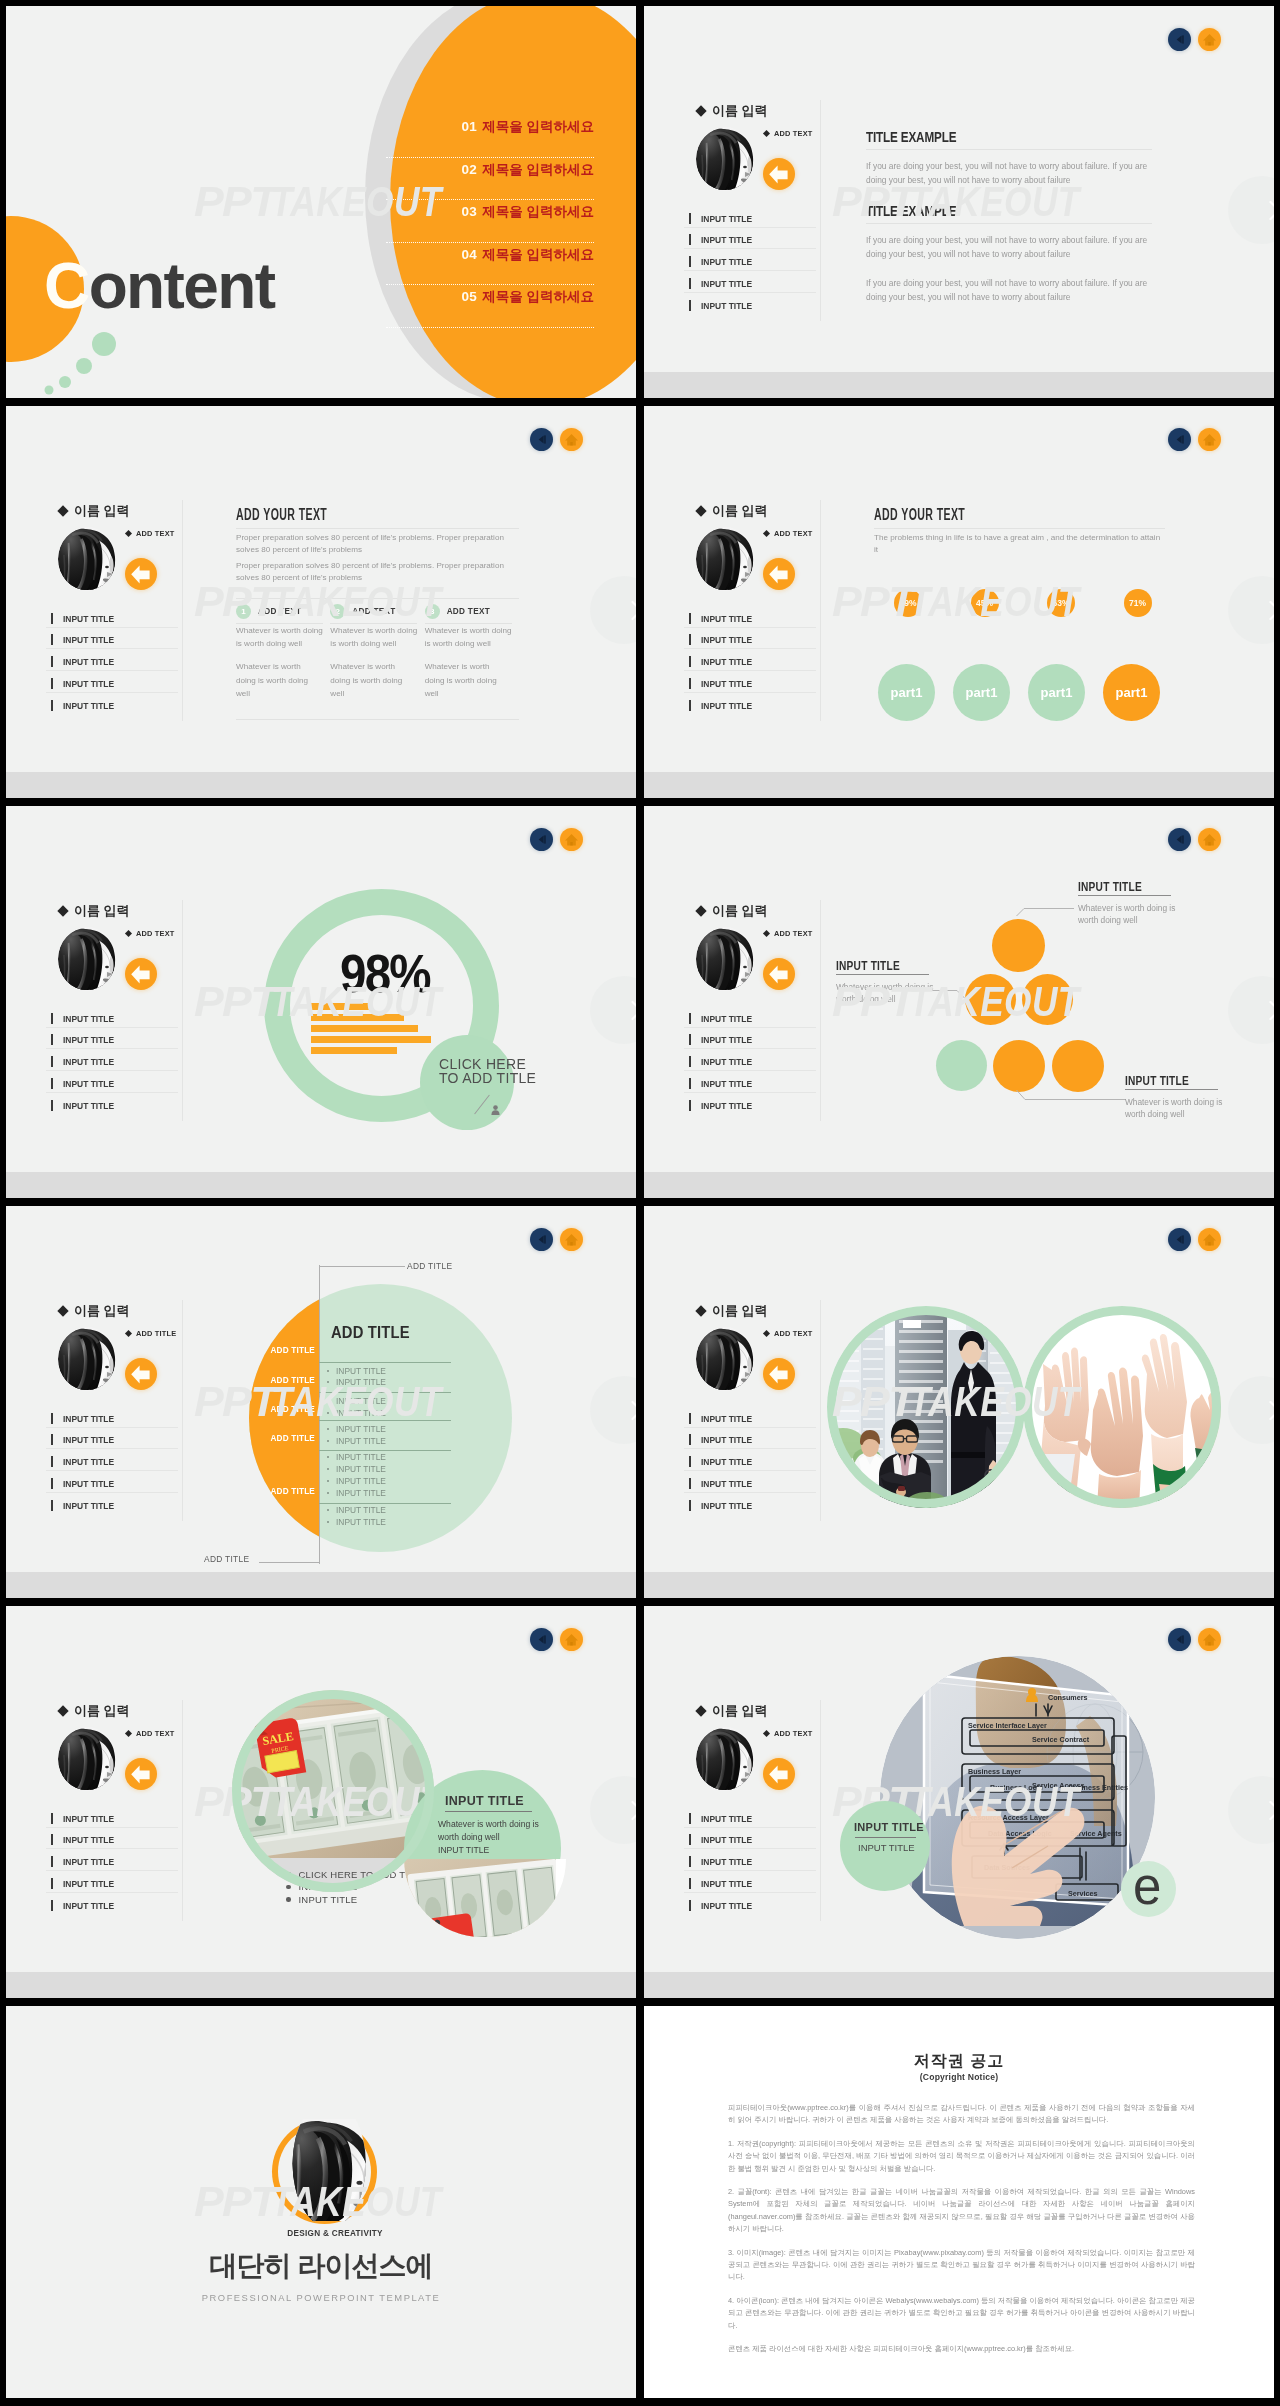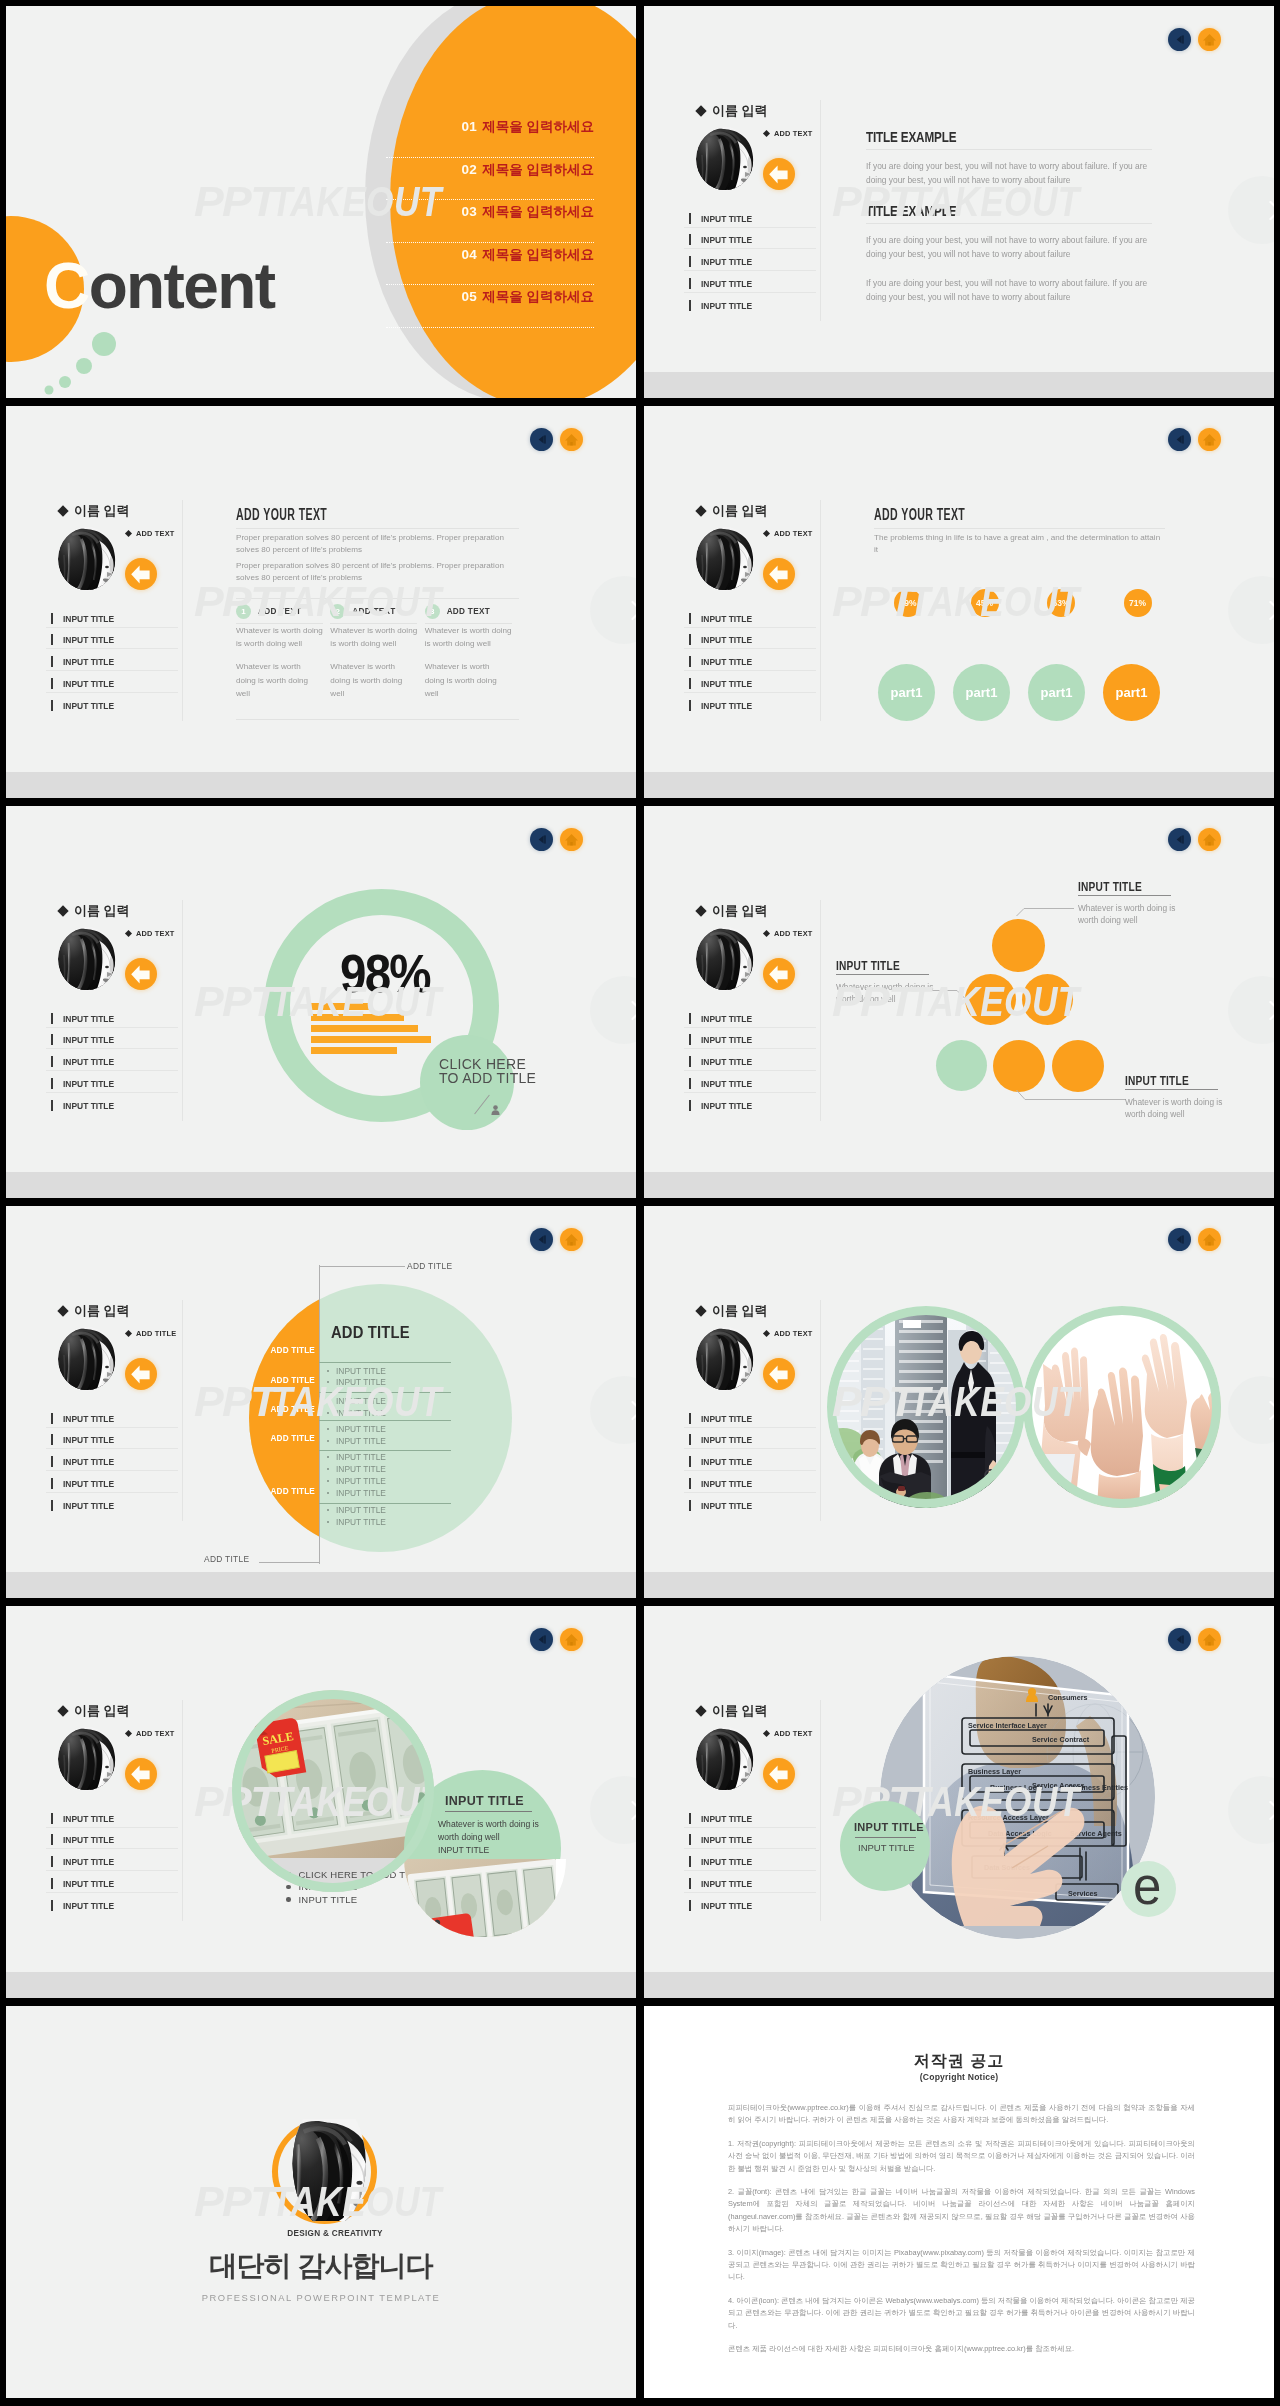--- a/index.html
+++ b/index.html
@@ -1798,21 +1798,21 @@
    <path d="M35 16 C40 26 41 40 38 53" fill="none" stroke="url(#shnTY)" stroke-width="2"></path>
    <path d="M16 8 C27 3 37 7 42 16" fill="none" stroke="#6a6a6a" stroke-width="2.8" opacity=".5"></path>
    <path d="M20 5 C30 1 40 5 46 14" fill="none" stroke="#454545" stroke-width="2.2" opacity=".5"></path>
    <path d="M8 28 C9 40 9 52 7 62" fill="none" stroke="#484848" stroke-width="1.6" opacity=".6"></path>
   </g>
  </g>
           </svg>
         </div>
       </div>
       <div class="s11-tag">DESIGN &amp; CREATIVITY</div>
-      <div class="s11-hd">대단히 감사합니다</div>
+      <div class="s11-hd">대단히 라이선스에</div>
       <div class="s11-sub">PROFESSIONAL POWERPOINT TEMPLATE</div>
       <div class="wm">
         <div class="wm-txt"><span class="b">PPT</span><span class="t">TAKEOUT</span></div>
       </div>
     </div>
     <div class="slide s12" style="left: 644px; top: 2006px;">
       <div class="s12-t">저작권 공고</div>
       <div class="s12-st">(Copyright Notice)</div>
       <div class="s12-body">
         <div class="s12-p">피피티테이크아웃(www.pptree.co.kr)를 이용해 주셔서 진심으로 감사드립니다. 이 콘텐츠 제품을 사용하기 전에 다음의 협약과 조항들을 자세히 읽어 주시기 바랍니다. 귀하가 이 콘텐츠 제품을 사용하는 것은 사용자 계약과 보증에 동의하셨음을 알려드립니다.</div>

